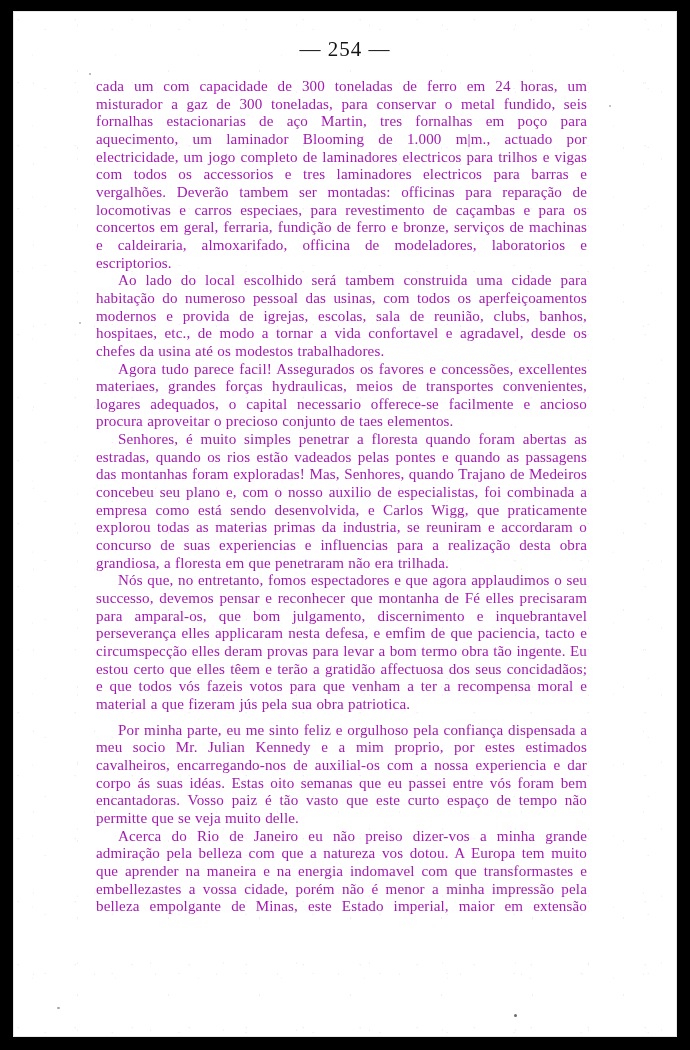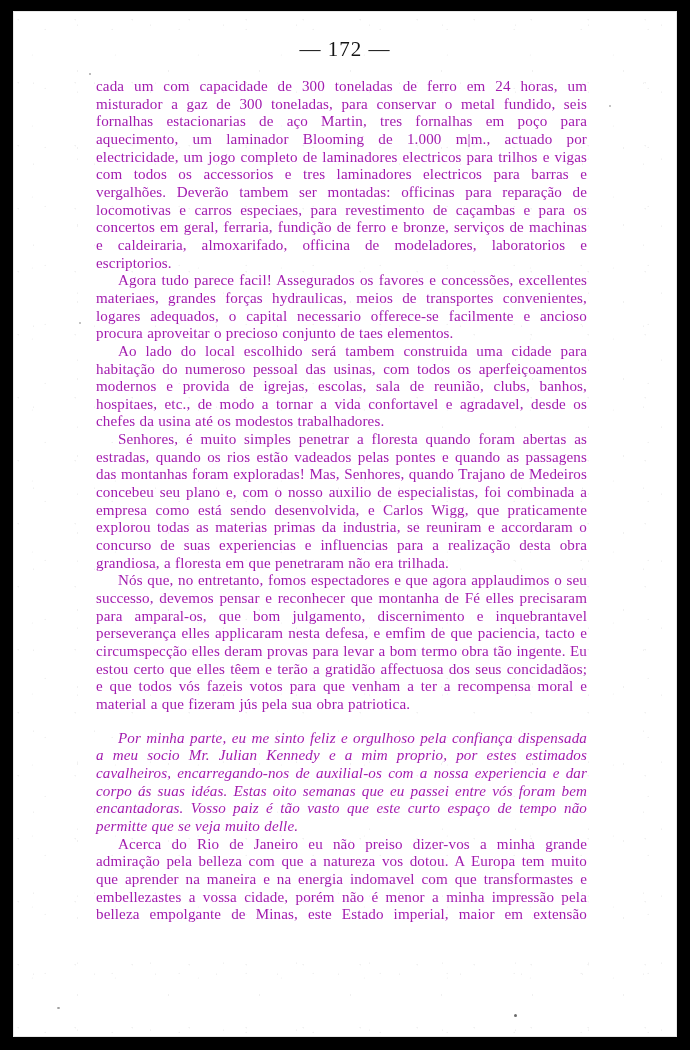--- a/index.html
+++ b/index.html
@@ -83,22 +83,21 @@
     text-align: justify;
     text-align-last: justify;
   }
   p.para.last-ragged {
     text-align-last: left;
   }
   p.para.no-indent {
     text-indent: 0;
   }
   p.para.gap-before {
-    margin-top: 16px;
-    font-style: italic;
+    margin-top: 8px;
   }
 
   
   .speck {
     position: absolute;
     background: #3a3a3a;
     border-radius: 50%;
   }
   #speck-bottom {
     left: 501px;
@@ -112,26 +111,26 @@
   #speck-c { left: 596px; top: 94px;  width: 2px; height: 2px; opacity: .4; }
   #speck-d { left: 44px;  top: 996px; width: 3px; height: 2px; opacity: .5; }
 </style>
 </head>
 <body>
 
 <div id="scan-frame">
 
   <div id="page-sheet">
 
-    <div id="page-number">—  172  —</div>
+    <div id="page-number">—  254  —</div>
 
     <div id="body-text">
       <p class="para no-indent">cada um com capacidade de 300 toneladas de ferro em 24 horas, um misturador a gaz de 300 toneladas, para conservar o metal fundido, seis fornalhas estacionarias de aço Martin, tres fornalhas em poço para aquecimento, um laminador Blooming de 1.000 m|m., actuado por electricidade, um jogo completo de laminadores electricos para trilhos e vigas com todos os accessorios e tres laminadores electricos para barras e vergalhões. Deverão tambem ser montadas: officinas para reparação de locomotivas e carros especiaes, para revestimento de caçambas e para os concertos em geral, ferraria, fundição de ferro e bronze, serviços de machinas e caldeiraria, almoxarifado, officina de modeladores, laboratorios e escriptorios.</p>
+      <p class="para last-ragged">Ao lado do local escolhido será tambem construida uma cidade para habitação do numeroso pessoal das usinas, com todos os aperfeiçoamentos modernos e provida de igrejas, escolas, sala de reunião, clubs, banhos, hospitaes, etc., de modo a tornar a vida confortavel e agradavel, desde os chefes da usina até os modestos trabalhadores.</p>
       <p class="para last-ragged">Agora tudo parece facil! Assegurados os favores e concessões, excellentes materiaes, grandes forças hydraulicas, meios de transportes convenientes, logares adequados, o capital necessario offerece-se facilmente e ancioso procura aproveitar o precioso conjunto de taes elementos.</p>
-      <p class="para last-ragged">Ao lado do local escolhido será tambem construida uma cidade para habitação do numeroso pessoal das usinas, com todos os aperfeiçoamentos modernos e provida de igrejas, escolas, sala de reunião, clubs, banhos, hospitaes, etc., de modo a tornar a vida confortavel e agradavel, desde os chefes da usina até os modestos trabalhadores.</p>
       <p class="para last-ragged">Senhores, é muito simples penetrar a floresta quando foram abertas as estradas, quando os rios estão vadeados pelas pontes e quando as passagens das montanhas foram exploradas! Mas, Senhores, quando Trajano de Medeiros concebeu seu plano e, com o nosso auxilio de especialistas, foi combinada a empresa como está sendo desenvolvida, e Carlos Wigg, que praticamente explorou todas as materias primas da industria, se reuniram e accordaram o concurso de suas experiencias e influencias para a realização desta obra grandiosa, a floresta em que penetraram não era trilhada.</p>
       <p class="para last-ragged">Nós que, no entretanto, fomos espectadores e que agora applaudimos o seu successo, devemos pensar e reconhecer que montanha de Fé elles precisaram para amparal-os, que bom julgamento, discernimento e inquebrantavel perseverança elles applicaram nesta defesa, e emfim de que paciencia, tacto e circumspecção elles deram provas para levar a bom termo obra tão ingente. Eu estou certo que elles têem e terão a gratidão affectuosa dos seus concidadãos; e que todos vós fazeis votos para que venham a ter a recompensa moral e material a que fizeram jús pela sua obra patriotica.</p>
       <p class="para last-ragged gap-before">Por minha parte, eu me sinto feliz e orgulhoso pela confiança dispensada a meu socio Mr. Julian Kennedy e a mim proprio, por estes estimados cavalheiros, encarregando-nos de auxilial-os com a nossa experiencia e dar corpo ás suas idéas. Estas oito semanas que eu passei entre vós foram bem encantadoras. Vosso paiz é tão vasto que este curto espaço de tempo não permitte que se veja muito delle.</p>
       <p class="para">Acerca do Rio de Janeiro eu não preiso dizer-vos a minha grande admiração pela belleza com que a natureza vos dotou. A Europa tem muito que aprender na maneira e na energia indomavel com que transformastes e embellezastes a vossa cidade, porém não é menor a minha impressão pela belleza empolgante de Minas, este Estado imperial, maior em extensão</p>
     </div>
 
     <div class="speck" id="speck-a"></div>
     <div class="speck" id="speck-b"></div>
     <div class="speck" id="speck-c"></div>
     <div class="speck" id="speck-d"></div>

